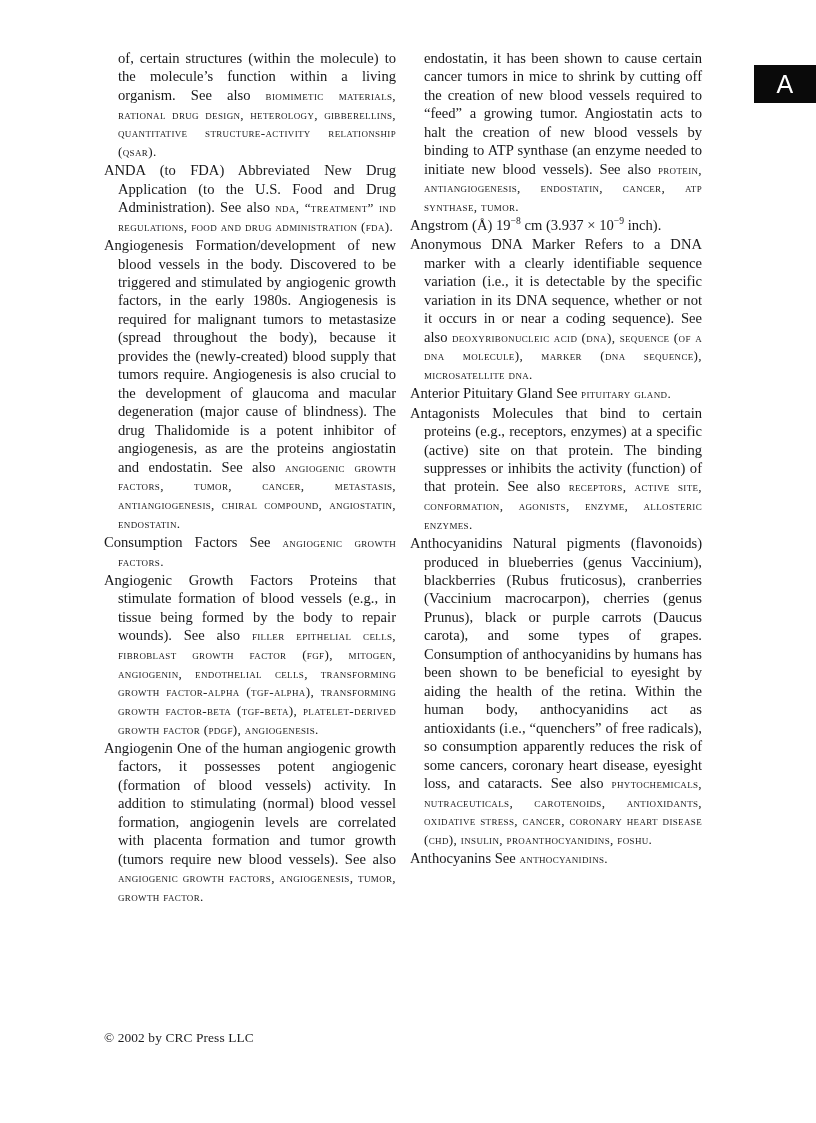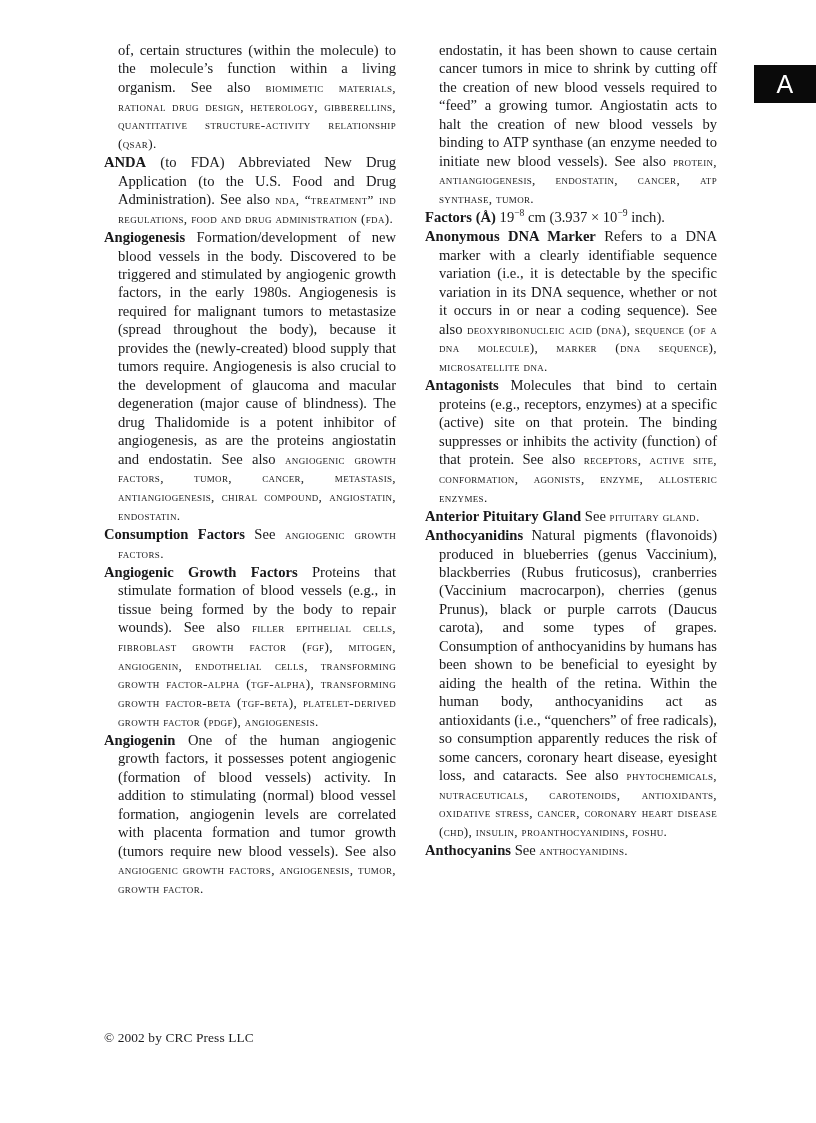--- a/index.html
+++ b/index.html
@@ -35,45 +35,45 @@
     font-size: 25px;
     line-height: 1;
     font-weight: 400;
     letter-spacing: 0.5px;
   }
 
   
   .columns {
     position: absolute;
     left: 104px;
-    top: 41px;
+    top: 49px;
     width: 625px;
     display: flex;
-    gap: 29px;
+    gap: 14px;
   }
   .col {
     width: 292px;
   }
 
   .entry {
     margin: 0 0 0.6px 0;
     padding-left: 14px;
     text-indent: -14px;
     font-size: 14.6px;
     line-height: 1.265;
     text-align: justify;
     text-justify: inter-word;
     hyphens: manual;
   }
   .entry.first {
     padding-left: 14px;
     text-indent: 0;
   }
   .entry .hw {
-    font-weight: bold;
+    font-weight: normal;
   }
   .sc {
     font-variant: small-caps;
     font-size: 13.2px;
     letter-spacing: 0.35px;
     text-transform: lowercase;
   }
   .it {
   }
   sup, sub {
@@ -116,29 +116,29 @@
 
       <p class="entry"><span class="hw">Angiogenin</span> <span>One of the human angiogenic growth factors, it possesses potent angiogenic (formation of blood vessels) activity. In addition to stimulating (normal) blood vessel formation, angiogenin levels are correlated with placenta formation and tumor growth (tumors require new blood vessels). See also </span><span class="sc">ANGIOGENIC GROWTH FACTORS, ANGIOGENESIS, TUMOR, GROWTH FACTOR.</span></p>
 
 
     </div>
 
     <div class="col">
 
       <p class="entry first"><span>endostatin, it has been shown to cause certain cancer tumors in mice to shrink by cutting off the creation of new blood vessels required to “feed” a growing tumor. Angiostatin acts to halt the creation of new blood vessels by binding to ATP synthase (an enzyme needed to initiate new blood vessels). See also </span><span class="sc">PROTEIN, ANTIANGIOGENESIS, ENDOSTATIN, CANCER, ATP SYNTHASE, TUMOR.</span></p>
 
-      <p class="entry"><span class="hw">Factors (Å)</span> <span>19</span><sup>−8</sup><span> cm (3.937 × 10</span><sup>−9</sup><span> inch).</span></p>
+      <p class="entry"><span class="hw">Angstrom (Å)</span> <span>19</span><sup>−8</sup><span> cm (3.937 × 10</span><sup>−9</sup><span> inch).</span></p>
 
 
 
       <p class="entry"><span class="hw">Anonymous DNA Marker</span> <span>Refers to a DNA marker with a clearly identifiable sequence variation (i.e., it is detectable by the specific variation in its DNA sequence, whether or not it occurs in or near a coding sequence). See also </span><span class="sc">DEOXYRIBONUCLEIC ACID (DNA), SEQUENCE (OF A DNA MOLECULE), MARKER (DNA SEQUENCE), MICROSATELLITE DNA.</span></p>
 
+      <p class="entry"><span class="hw">Anterior Pituitary Gland</span> <span>See </span><span class="sc">PITUITARY GLAND.</span></p>
+
       <p class="entry"><span class="hw">Antagonists</span> <span>Molecules that bind to certain proteins (e.g., receptors, enzymes) at a specific (active) site on that protein. The binding suppresses or inhibits the activity (function) of that protein. See also </span><span class="sc">RECEPTORS, ACTIVE SITE, CONFORMATION, AGONISTS, ENZYME, ALLOSTERIC ENZYMES.</span></p>
-
-      <p class="entry"><span class="hw">Anterior Pituitary Gland</span> <span>See </span><span class="sc">PITUITARY GLAND.</span></p>
 
       <p class="entry"><span class="hw">Anthocyanidins</span> <span><span>Natural pigments (flavonoids) produced in blueberries (genus </span><span class="it">Vaccinium</span><span>), blackberries (</span><span class="it">Rubus fruticosus</span><span>), cranberries (</span><span class="it">Vaccinium macrocarpon</span><span>), cherries (genus </span><span class="it">Prunus</span><span>), black or purple carrots (</span><span class="it">Daucus carota</span><span>), and some types of grapes. Consumption of anthocyanidins by humans has been shown to be beneficial to eyesight by aiding the health of the retina. Within the human body, anthocyanidins act as antioxidants (i.e., “quenchers” of free radicals), so consumption apparently reduces the risk of some cancers, coronary heart disease, eyesight loss, and cataracts. See also </span><span class="sc">PHYTOCHEMICALS, NUTRACEUTICALS, CAROTENOIDS, ANTIOXIDANTS, OXIDATIVE STRESS, CANCER, CORONARY HEART DISEASE (CHD), INSULIN, PROANTHOCYANIDINS, FOSHU.</span></span></p>
 
       <p class="entry"><span class="hw">Anthocyanins</span> <span>See </span><span class="sc">ANTHOCYANIDINS.</span></p>
 
     </div>
   </div>
 
   <div class="footer">© 2002 by CRC Press LLC</div>
 

